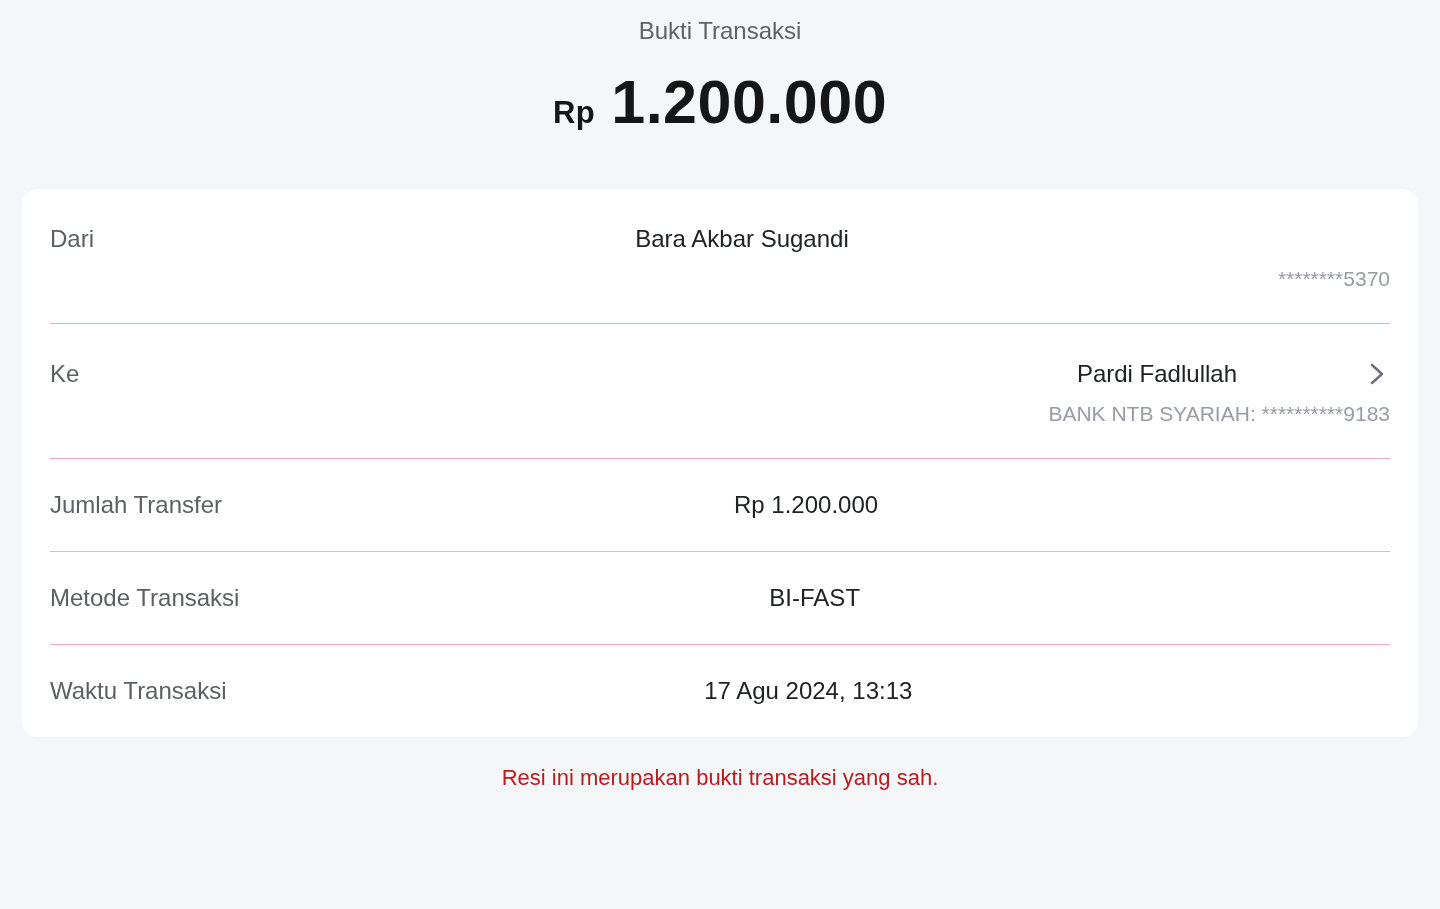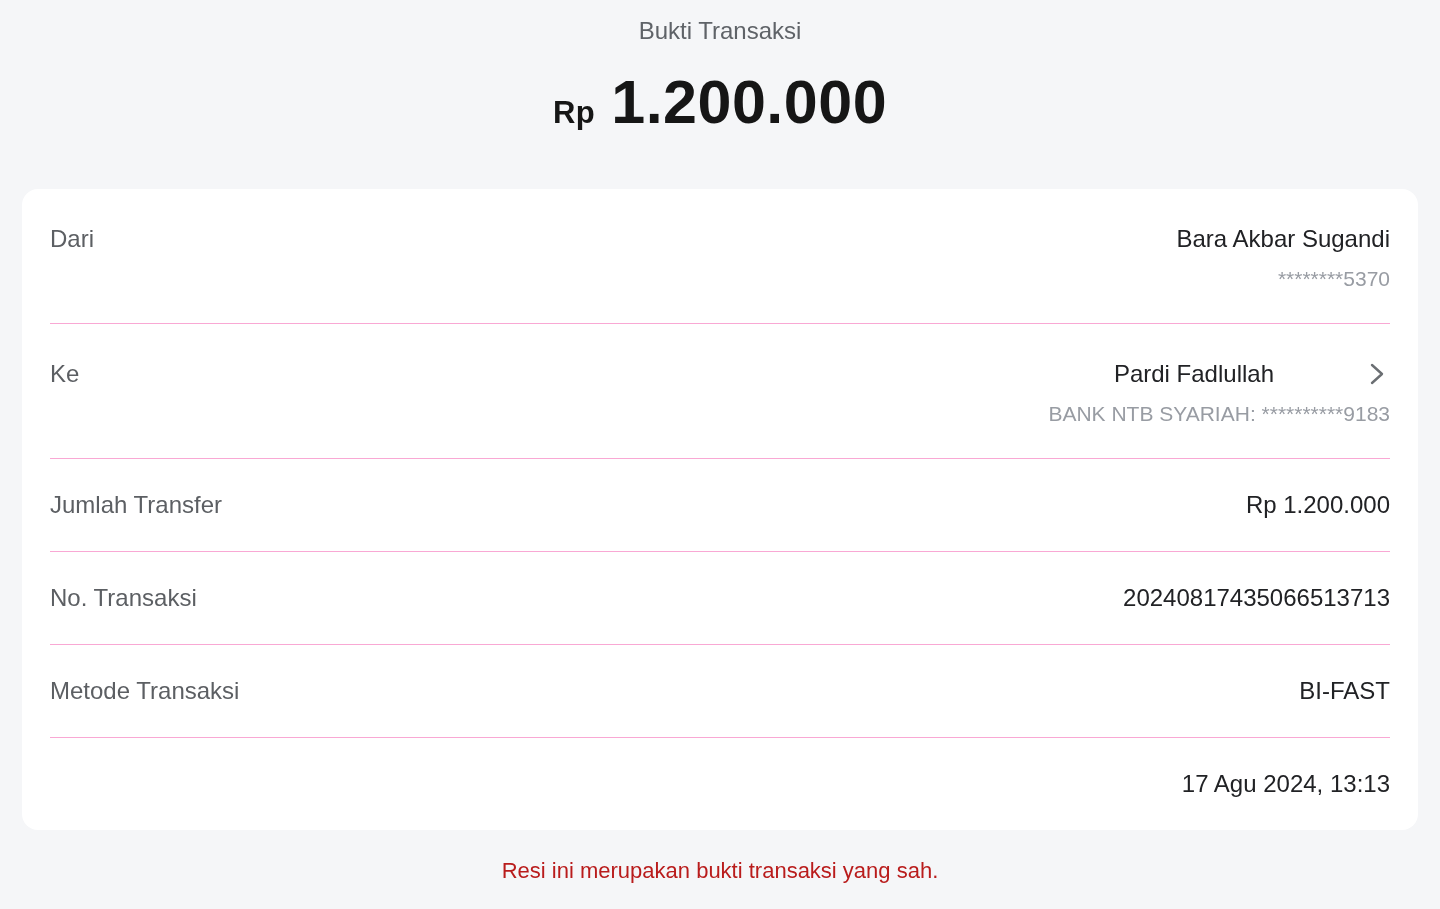--- a/index.html
+++ b/index.html
@@ -62,35 +62,37 @@
   .row-right {
     text-align: right;
     flex: 1 1 auto;
     min-width: 0;
   }
   .row-value {
     font-size: 24px;
     line-height: 34px;
     color: #212225;
     font-weight: 400;
+    text-align: center;
   }
   .row-subvalue {
     font-size: 21px;
     line-height: 26px;
     color: #989ca3;
     margin-top: 10px;
     font-weight: 400;
     text-align: right;
   }
   .row.two-line { padding: 33px 0 31px 0; }
   .row.one-line { padding: 29px 0 29px 0; }
   .value-with-chevron {
     display: flex;
     justify-content: flex-end;
     align-items: center;
+    gap: 37px;
   }
   .chevron-btn {
     background: none;
     border: none;
     padding: 0;
     margin-left: 90px;
     width: 26px;
     height: 30px;
     display: flex;
     align-items: center;
@@ -144,35 +146,30 @@
       </div>
     </div>
 
     <div class="row one-line bordered">
       <div class="row-label">Jumlah Transfer</div>
       <div class="row-right">
         <div class="row-value">Rp 1.200.000</div>
       </div>
     </div>
 
-    <div class="row one-line bordered">
-      <div class="row-label">No. Transaksi</div>
-      <div class="row-right">
-        <div class="row-value">20240817435066513713</div>
-      </div>
-    </div>
 
     <div class="row one-line bordered">
       <div class="row-label">Metode Transaksi</div>
       <div class="row-right">
         <div class="row-value">BI-FAST</div>
       </div>
     </div>
 
     <div class="row one-line">
+      <div class="row-label">Waktu Transaksi</div>
       <div class="row-right">
         <div class="row-value">17 Agu 2024, 13:13</div>
       </div>
     </div>
 
   </div>
 
   <div class="disclaimer">Resi ini merupakan bukti transaksi yang sah.</div>
 
 </div>

